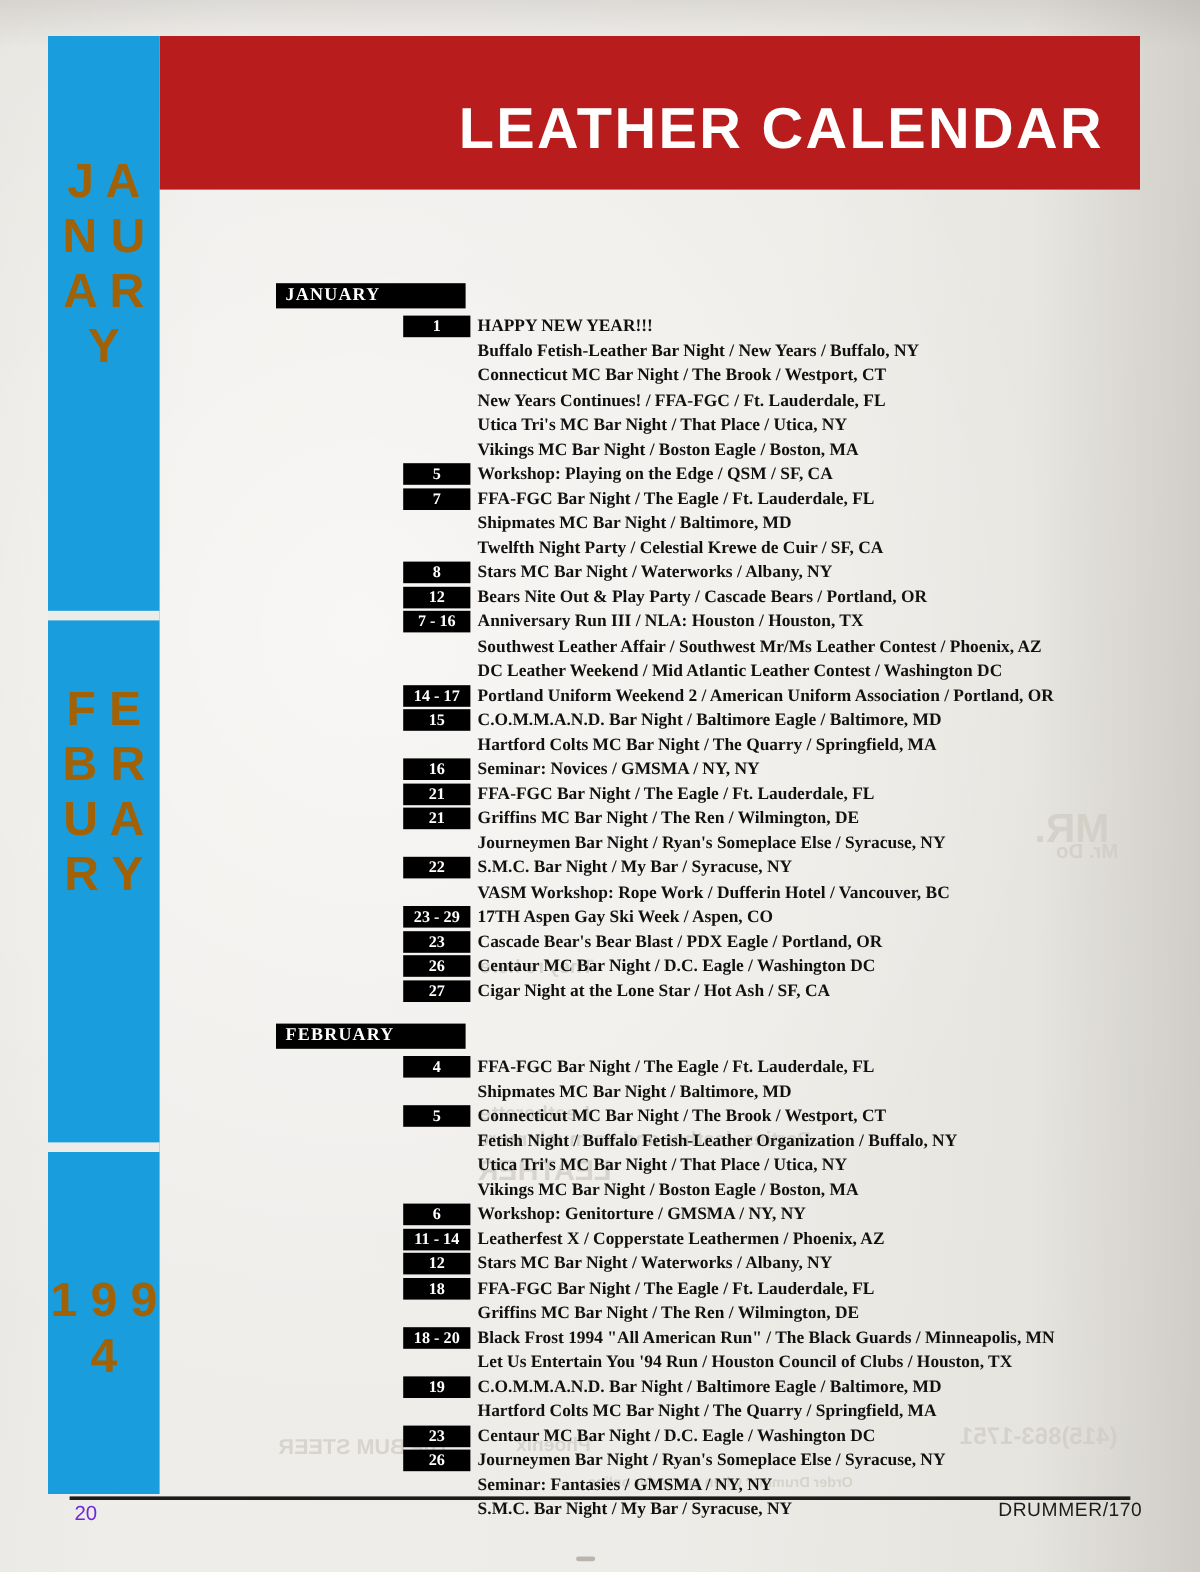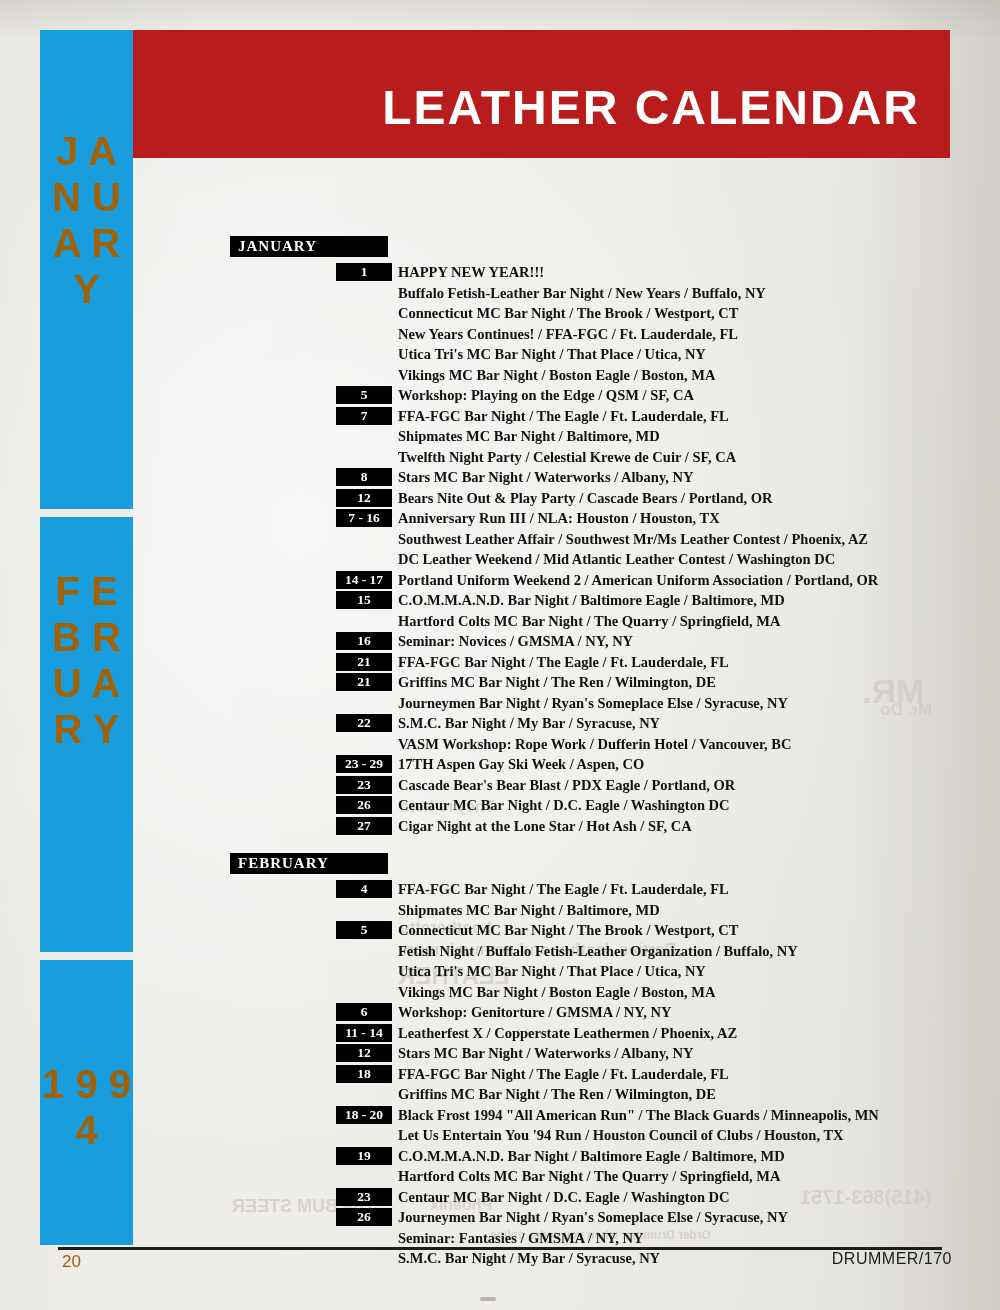--- a/index.html
+++ b/index.html
@@ -163,21 +163,21 @@
     position: absolute;
     left: 58px; top: 1247px;
     width: 884px; height: 3px;
     background: #1c1c1c;
   }
   .folio {
     position: absolute;
     left: 62px; top: 1252px;
     font-family: "Liberation Sans", sans-serif;
     font-size: 17px;
-    color: #a16207;
+    color: #6d28d9;
   }
   .imprint {
     position: absolute;
     right: 48px; top: 1250px;
     font-family: "Liberation Sans", sans-serif;
     font-weight: normal;
     font-size: 16px;
     color: #1c1c1c;
     letter-spacing: 0.5px;
   }

